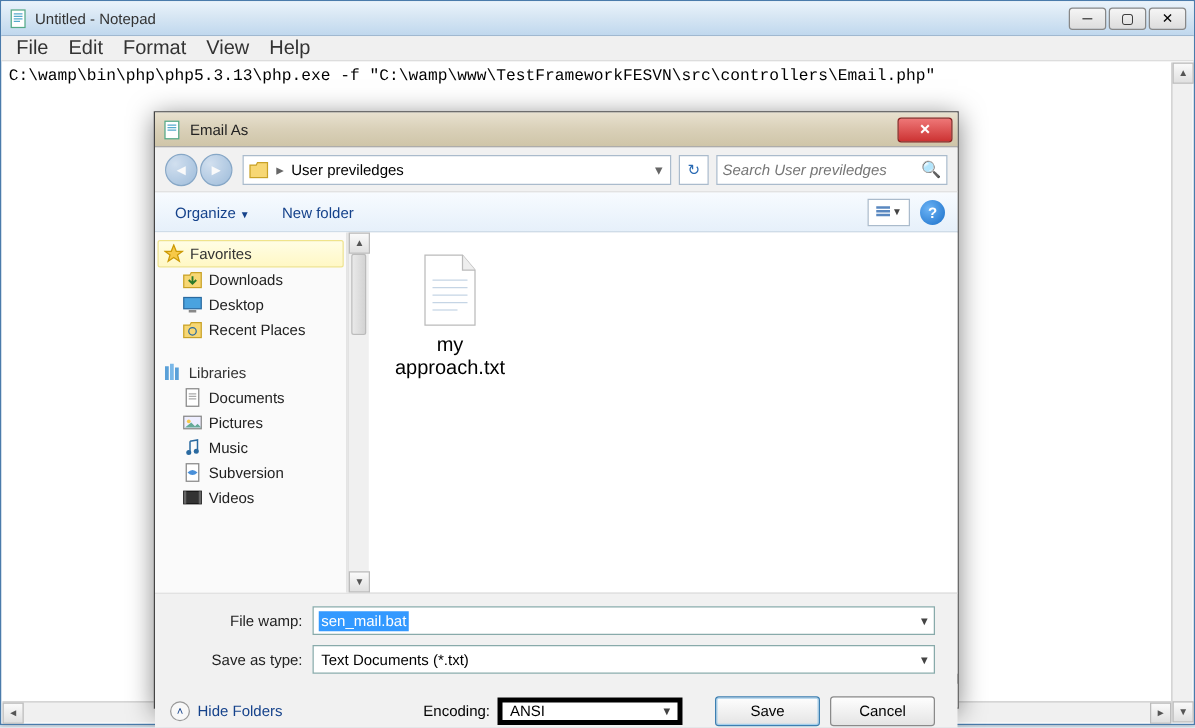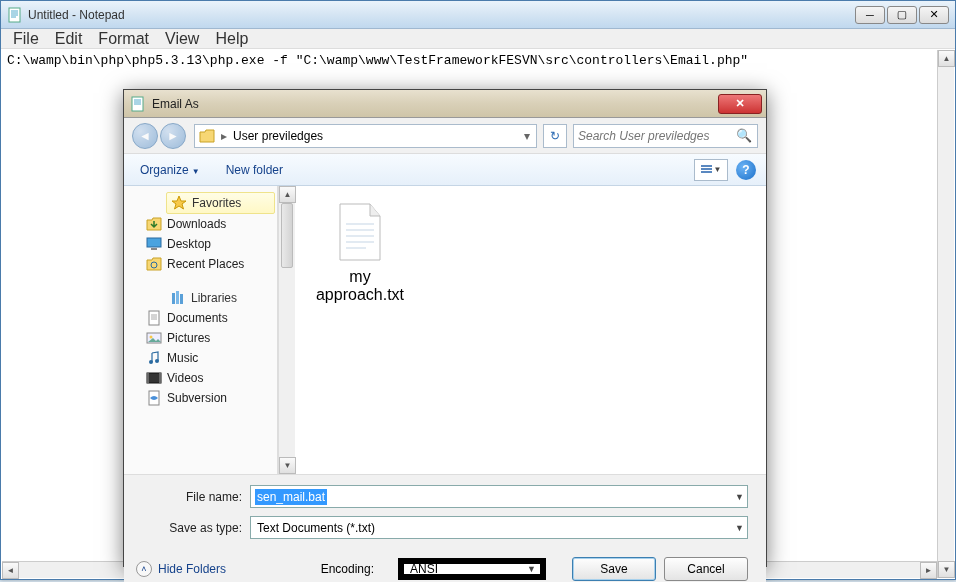--- a/index.html
+++ b/index.html
@@ -44,21 +44,21 @@
 .tb-item { color:#15428b; padding:3px 6px; cursor:pointer; border-radius:2px; }
 .tb-drop { display:inline-block; margin-left:3px; font-size:8px; }
 .tb-spacer { flex:1; }
 .tb-views { width:34px; height:22px; border:1px solid #abc; background:#fff; display:flex; align-items:center; justify-content:center; cursor:pointer; gap:2px; }
 .tb-views .mini { width:11px; height:10px; display:flex; flex-direction:column; gap:1px;}
 .tb-views .mini span{height:2px;background:#5a88c0;}
 .tb-help { width:20px; height:20px; border-radius:50%; background:radial-gradient(circle at 35% 35%,#6bb3f5,#1a6fc9); color:#fff; font-size:12px; font-weight:bold; display:flex; align-items:center; justify-content:center; margin-left:8px; cursor:pointer; }
 
 .sa-body { display:flex; height:288px; background:#fff; }
 .sa-nav { width:154px; background:#fafafa; border-right:1px solid #ddd; padding:6px 2px; font-size:12px; overflow:hidden; }
-.nav-group-hdr { display:flex; align-items:center; gap:5px; padding:2px 4px; color:#333;margin-left:40px; }
+.nav-group-hdr { display:flex; align-items:center; gap:5px; padding:2px 4px; color:#333; }
 .nav-group-hdr.fav { background:linear-gradient(to bottom,#fffde5,#fff8c5); border:1px solid #efe38b; border-radius:2px; }
 .nav-item { display:flex; align-items:center; gap:5px; padding:2px 4px 2px 20px; color:#222; cursor:pointer; }
 .nav-gap { height:14px; }
 .ico { width:16px; height:16px; flex-shrink:0; display:inline-flex; align-items:center; justify-content:center; }
 
 .sa-scroll { width:17px; background:#f0f0f0; border-left:1px solid #ddd; position:relative; }
 .sa-scroll .sb-arrow{position:absolute;}
 .sa-scroll .sb-down{bottom:0;}
 .sa-thumb{position:absolute;top:17px;left:2px;right:2px;height:65px;background:linear-gradient(to right,#e9e9e9,#d3d3d3);border:1px solid #bbb;border-radius:2px;}
 
@@ -71,22 +71,22 @@
 .field-label { width:108px; text-align:right; padding-right:8px; color:#222; }
 .field-input { flex:1; height:23px; border:1px solid #8aa; background:#fff; display:flex; align-items:center; padding:0 4px; position:relative; }
 .field-input .sel-text { padding:1px 2px; }
 .field-input.filename .sel-text { background:#3399ff; color:#fff; }
 .field-input .dd-arrow { position:absolute; right:3px; color:#444; font-size:9px; cursor:pointer; }
 
 .sa-footer { display:flex; align-items:center; padding:10px 18px 12px 12px; background:#f1f1f1; font-size:12px; }
 .hide-folders { display:flex; align-items:center; gap:6px; color:#15428b; cursor:pointer; }
 .hide-caret { width:16px;height:16px;border:1px solid #999;border-radius:50%;display:flex;align-items:center;justify-content:center;font-size:9px;background:#f8f8f8;}
 .footer-spacer { flex:1; }
-.enc-label { margin-right:24px; }
-.enc-select { width:148px; height:22px; border:6px solid #000000; background:#fff; display:flex; align-items:center; padding:0 6px; margin-right:18px; position:relative; cursor:pointer; }
+.enc-label { margin-right:6px; }
+.enc-select { width:148px; height:22px; border:4px solid #000000; background:#fff; display:flex; align-items:center; padding:0 6px; margin-right:18px; position:relative; cursor:pointer; }
 .enc-select .dd-arrow{position:absolute;right:4px;font-size:9px;color:#444;}
 .dlg-btn { width:84px; height:24px; border:1px solid #8a8a8a; background:linear-gradient(to bottom,#fefefe,#e4e4e4); border-radius:3px; margin-left:8px; cursor:pointer; font-size:12px; }
 .dlg-btn.primary { border:1px solid #3c7fb1; box-shadow:0 0 0 1px #a6d0ec inset; }
 
 
 svg { display:block; }
 </style>
 </head>
 <body>
 
@@ -254,35 +254,35 @@
               <path d="M6 3 L12 2 L12 11 M6 3 L6 12" stroke="#2a6aa0" fill="none" stroke-width="1.2"></path>
               <circle cx="5" cy="12" r="2" fill="#2a6aa0"></circle>
               <circle cx="11" cy="11" r="2" fill="#2a6aa0"></circle>
             </svg>
           </span>
         <span>Music</span>
       </div>
       <div class="nav-item">
         <span class="ico">
             <svg viewBox="0 0 16 16">
+              <rect x="3" y="1" width="10" height="14" fill="#fff" stroke="#888"></rect>
+              <path d="M4 8 Q8 4 12 8 Q8 12 4 8" fill="#4a90d9"></path>
+            </svg>
+          </span>
+        <span>Subversion</span>
+      </div>
+      <div class="nav-item">
+        <span class="ico">
+            <svg viewBox="0 0 16 16">
               <rect x="1" y="3" width="14" height="10" fill="#333" stroke="#111"></rect>
               <rect x="1" y="3" width="2" height="10" fill="#666"></rect>
               <rect x="13" y="3" width="2" height="10" fill="#666"></rect>
             </svg>
           </span>
         <span>Videos</span>
-      </div>
-      <div class="nav-item">
-        <span class="ico">
-            <svg viewBox="0 0 16 16">
-              <rect x="3" y="1" width="10" height="14" fill="#fff" stroke="#888"></rect>
-              <path d="M4 8 Q8 4 12 8 Q8 12 4 8" fill="#4a90d9"></path>
-            </svg>
-          </span>
-        <span>Subversion</span>
       </div>
     </div>
     <div class="sa-scroll">
       <div class="sb-arrow" style="top:0;">▲</div>
       <div class="sa-thumb"></div>
       <div class="sb-arrow sb-down">▼</div>
     </div>
     <div class="sa-files">
       <div class="file-item">
         <div class="file-icon">
@@ -296,21 +296,21 @@
               <line x1="18" y1="48" x2="38" y2="48" stroke="#c5d5e5"></line>
             </svg>
         </div>
         <div>my approach.txt</div>
       </div>
     </div>
   </div>
 
   <div class="sa-fields">
     <div class="field-row">
-      <div class="field-label">File name:</div>
+      <div class="field-label">File wamp:</div>
       <div class="field-input filename">
         <span class="sel-text">sen_mail.bat</span>
         <span class="dd-arrow">▼</span>
       </div>
     </div>
     <div class="field-row">
       <div class="field-label">Save as type:</div>
       <div class="field-input">
         <span class="sel-text">Text Documents (*.txt)</span>
         <span class="dd-arrow">▼</span>

